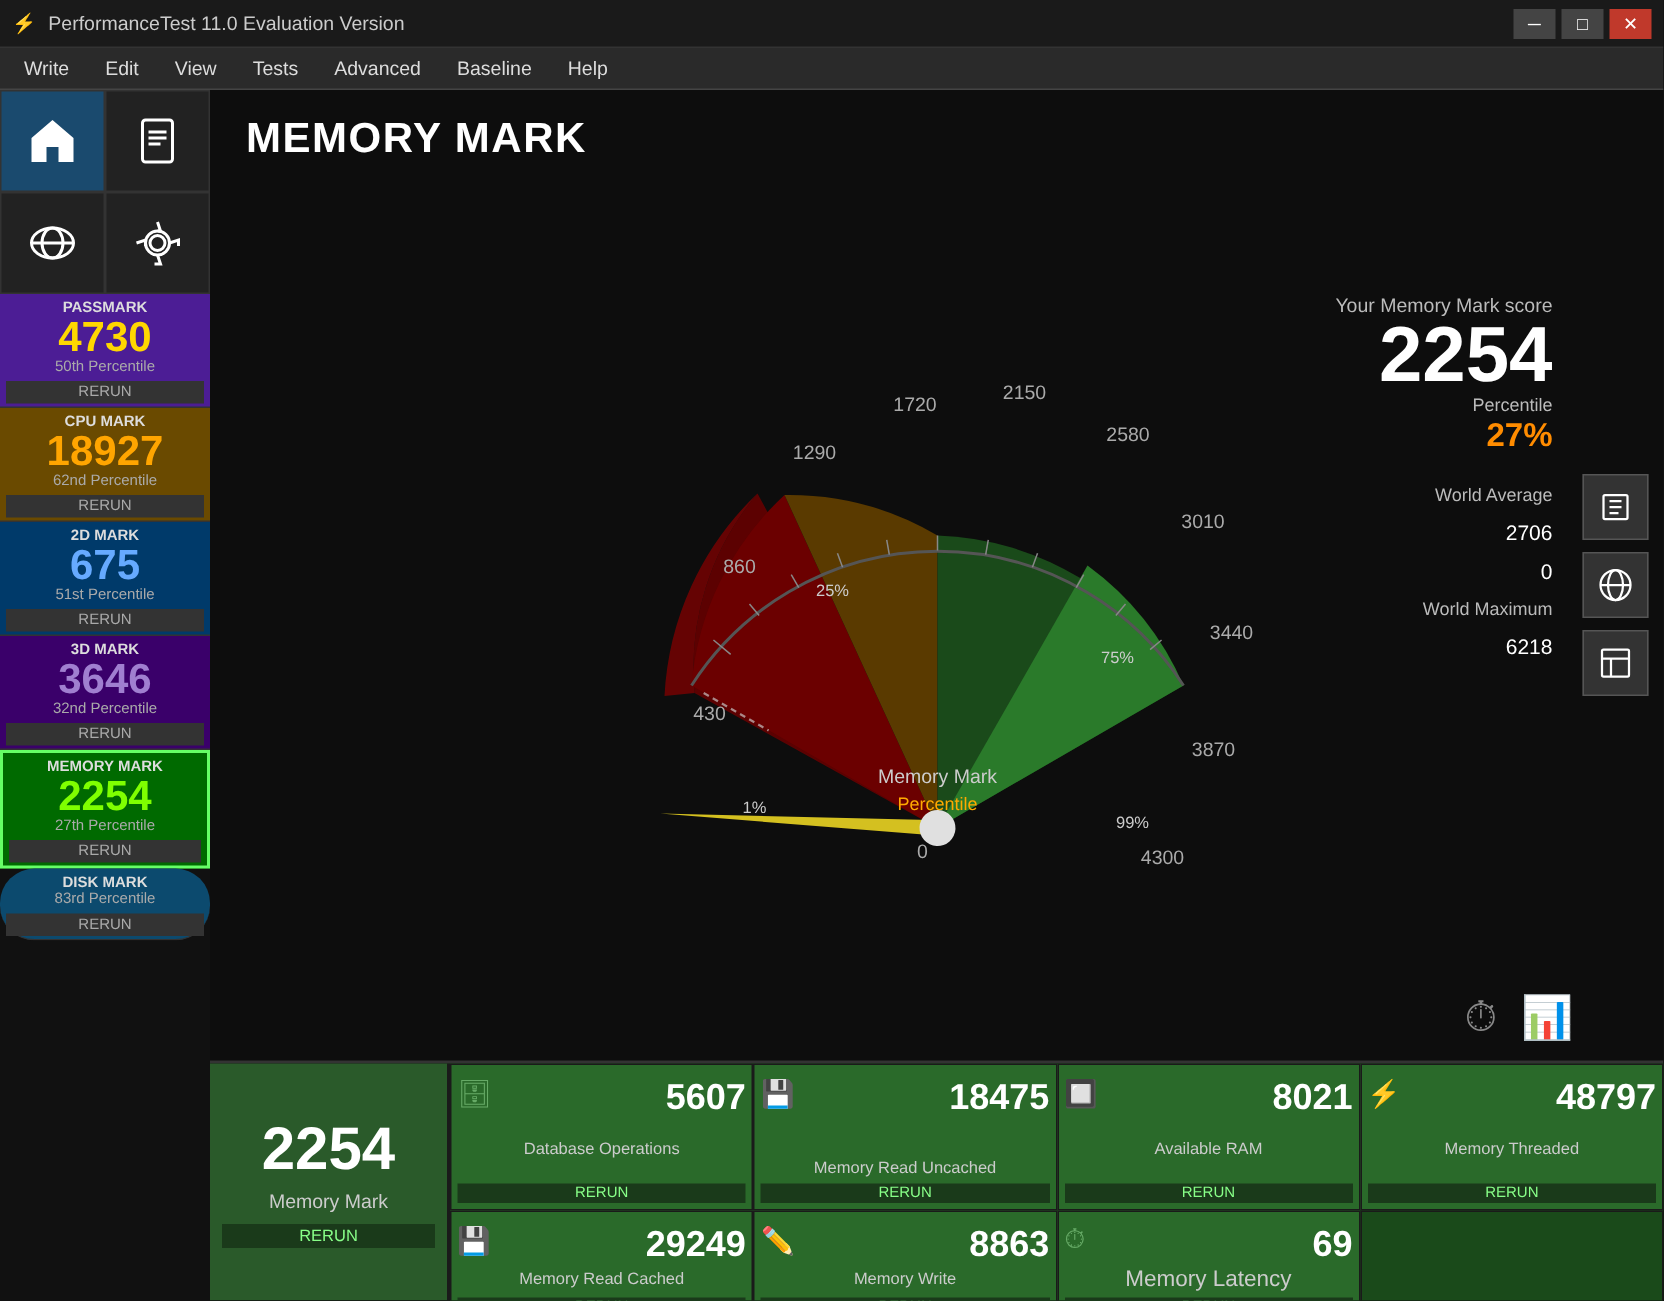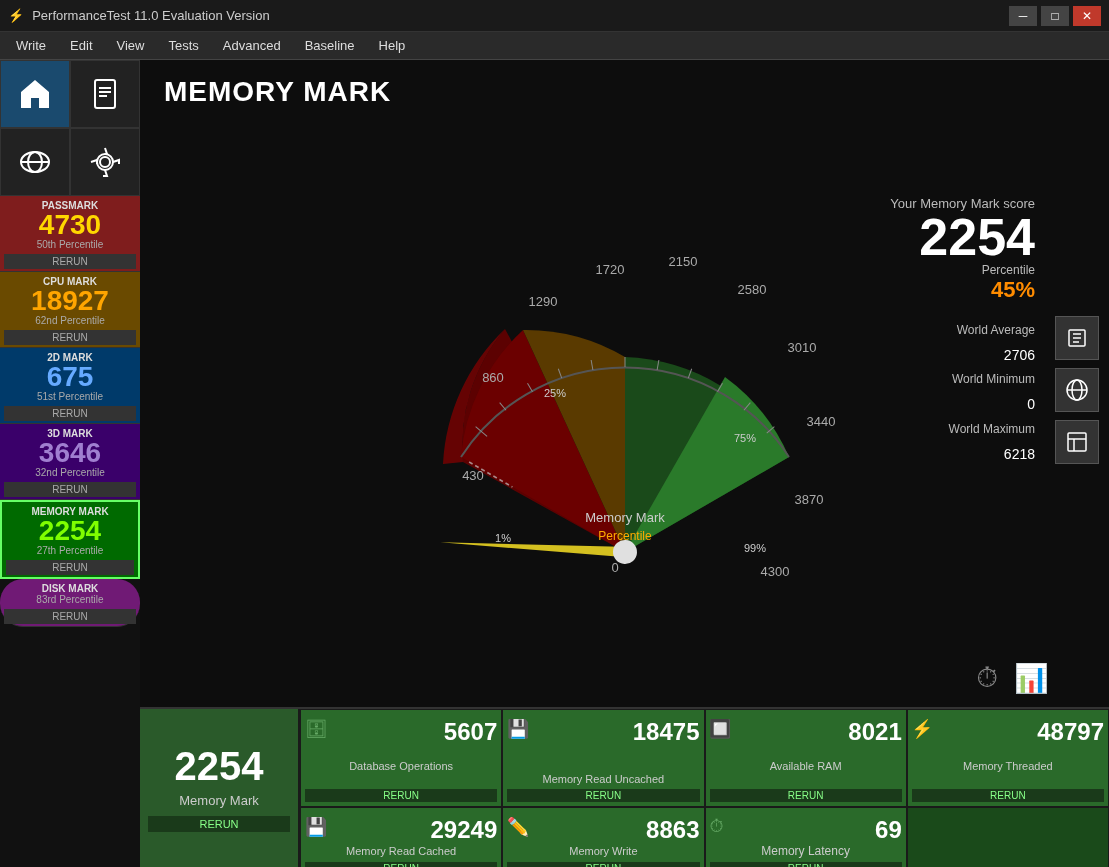--- a/index.html
+++ b/index.html
@@ -26,31 +26,31 @@
     .sidebar-icon.active { background: #1a4a6e; }
     .sidebar-icon svg { width: 36px; height: 36px; }
     
     .mark-block { display: flex; flex-direction: column; }
     .mark-section { border-bottom: 1px solid #333; }
     .mark-header { text-align: center; padding: 4px 2px 0; font-size: 10px; font-weight: bold; color: #ddd; }
     .mark-score { text-align: center; font-size: 28px; font-weight: bold; color: #fff; line-height: 1; }
     .mark-percentile { text-align: center; font-size: 10px; color: #aaa; padding-bottom: 2px; }
     .mark-rerun { text-align: center; background: #333; margin: 2px 4px; padding: 2px; font-size: 10px; color: #aaa; cursor: pointer; }
     
-    .passmark-section { background: #7f1d1d; }
+    .passmark-section { background: #4c1d95; }
     .passmark-section .mark-score { color: #ffd700; }
     .cpumark-section { background: #6a4a00; }
     .cpumark-section .mark-score { color: #ffa500; }
     .mark2d-section { background: #003a6a; }
     .mark2d-section .mark-score { color: #6af; }
     .mark3d-section { background: #3a006a; }
     .mark3d-section .mark-score { color: #a07fd0; }
     .memmark-section { background: #006a00; }
     .memmark-section .mark-score { color: #7fff00; }
-    .diskmark-section { background: #701a75; border-radius: 23px; }
+    .diskmark-section { background: #0c4a6e; border-radius: 23px; }
     .diskmark-section .mark-score { color: #ff6666; }
     
     
     .content { flex: 1; display: flex; flex-direction: column; background: #0d0d0d; }
     
     
     .content-header { padding: 16px 24px 8px; }
     .content-header h1 { font-size: 28px; font-weight: bold; color: #fff; letter-spacing: 1px; }
     .content-header p { font-size: 16px; color: #bbb; }
     
@@ -258,26 +258,25 @@
 
           <text x="270" y="300" fill="#ccc" font-size="13" text-anchor="middle">Memory Mark</text>
           <text x="270" y="318" fill="#ffaa00" font-size="12" text-anchor="middle">Percentile</text>
         </svg>
       </div>
 
       <div class="score-panel" style="position: absolute; right: 74px; top: 80px;">
         <div style="font-size:13px; color:#bbb; text-align:right;">Your Memory Mark score</div>
         <div style="font-size:52px; font-weight:bold; color:#fff; text-align:right; line-height:1;">2254</div>
         <div style="font-size:12px; color:#bbb; text-align:right;">Percentile</div>
-        <div style="font-size:22px; color:#ff8c00; font-weight:bold; text-align:right;">45%</div>
+        <div style="font-size:22px; color:#ff8c00; font-weight:bold; text-align:right;">27%</div>
 
         <div style="margin-top:16px; text-align:right; font-size:12px; line-height:1.9; color:#bbb;">
           <div>World Average</div>
           <div style="color:#fff; font-size:14px;">2706</div>
-          <div>World Minimum</div>
           <div style="color:#fff; font-size:14px;">0</div>
           <div>World Maximum</div>
           <div style="color:#fff; font-size:14px;">6218</div>
         </div>
       </div>
 
       <div style="position:absolute; right:10px; top:200px; display:flex; flex-direction:column; gap:8px;">
         <div class="right-icon" style="width:44px;height:44px;background:#333;border:1px solid #555;display:flex;align-items:center;justify-content:center;cursor:pointer;">
           <svg width="24" height="24" viewBox="0 0 24 24" fill="white">
               <rect x="4" y="4" width="16" height="16" rx="1" fill="none" stroke="white" stroke-width="1.5"></rect>
@@ -364,21 +363,21 @@
             <span style="font-size:24px;font-weight:bold;color:#fff;">8863</span>
           </div>
           <div style="font-size:11px;color:#ccc;text-align:center;">Memory Write</div>
           <div style="width:100%;background:#1a3a1a;text-align:center;padding:1px;font-size:10px;color:#8f8;cursor:pointer;margin-top:4px;">RERUN</div>
         </div>
         <div class="bcell">
           <div style="display:flex;justify-content:space-between;width:100%;align-items:flex-start;">
             <span style="font-size:18px;color:#6a6;">⏱</span>
             <span style="font-size:24px;font-weight:bold;color:#fff;">69</span>
           </div>
-          <div style="font-size:12px;color:#ccc;">Memory Latency</div>
+          <div style="font-size:15px;color:#ccc;">Memory Latency</div>
           <div style="width:100%;background:#1a3a1a;text-align:center;padding:1px;font-size:10px;color:#8f8;cursor:pointer;margin-top:4px;">RERUN</div>
         </div>
         <div class="bcell" style="background:#1a4a1a;">
         </div>
       </div>
     </div>
   </div>
 </div>
 
 </body></html>

